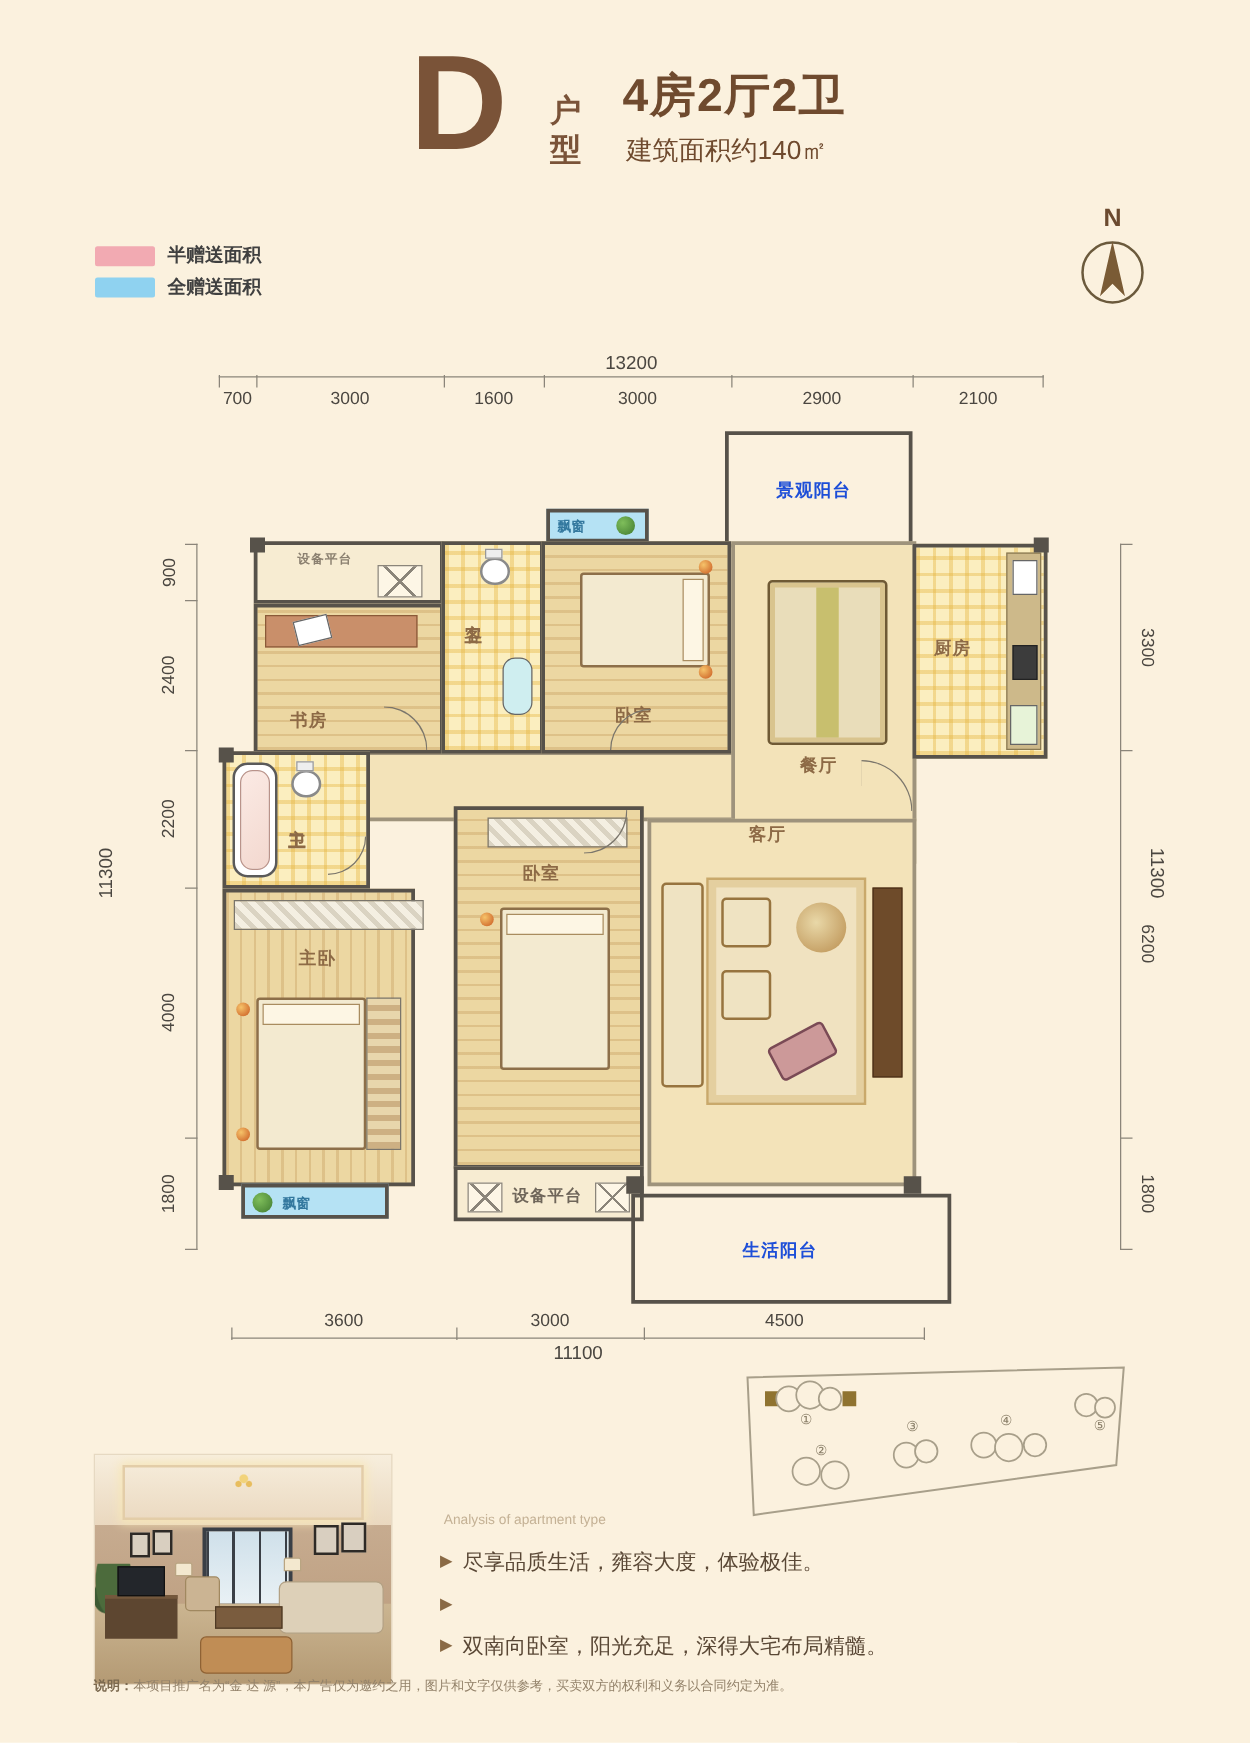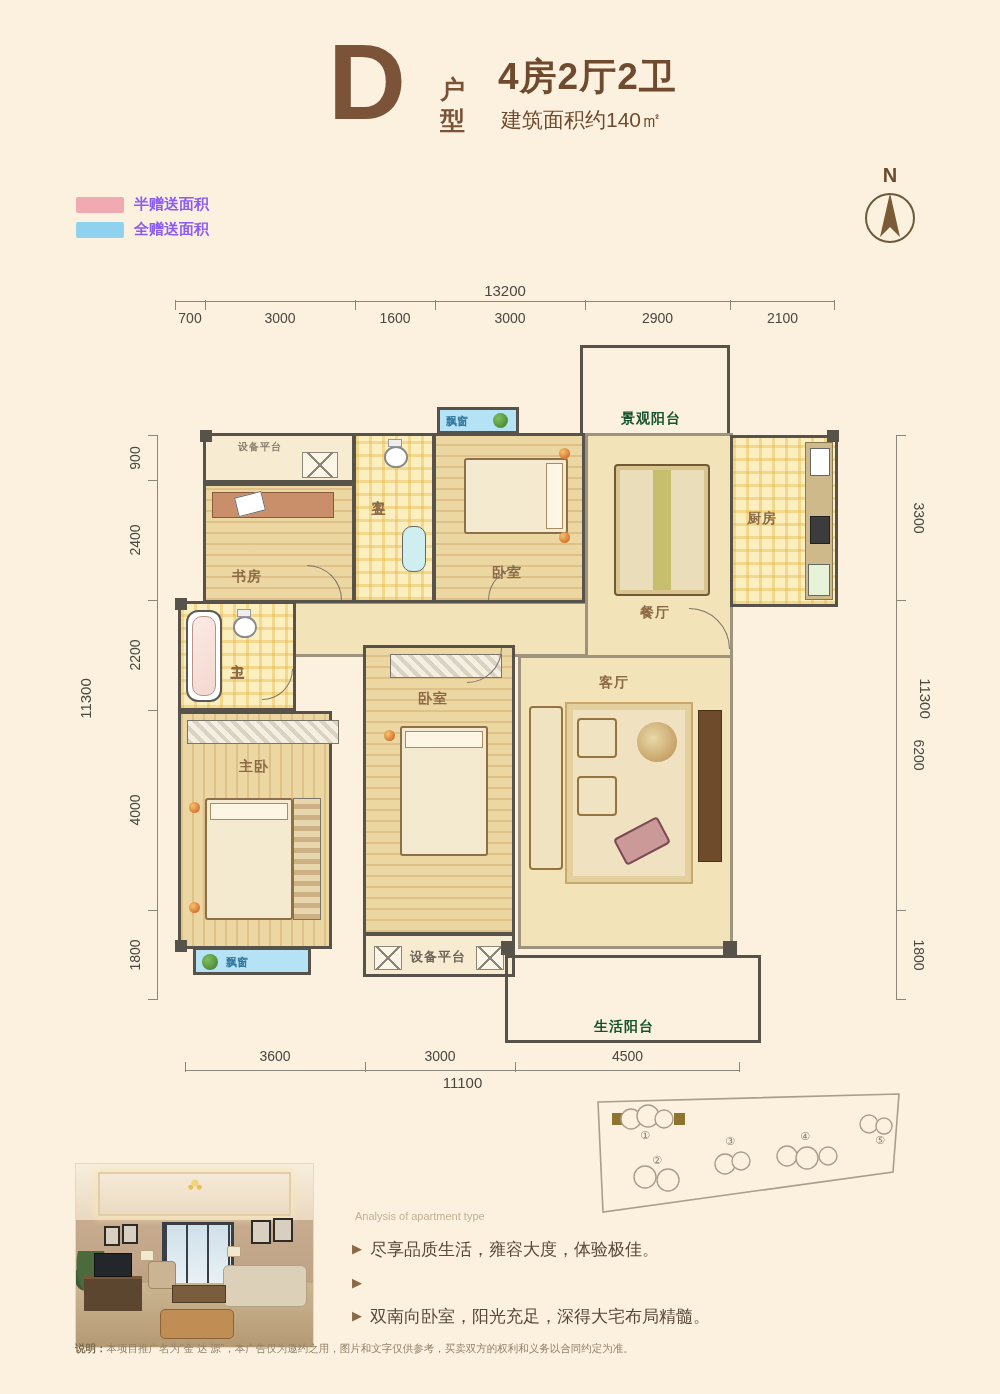--- a/index.html
+++ b/index.html
@@ -12,21 +12,21 @@
   .type-word{position:absolute;left:440px;top:74px;font-size:25px;font-weight:bold;color:#7a5338;line-height:1.25;text-align:center;}
   .h-title{position:absolute;left:498px;top:52px;font-size:37px;font-weight:bold;color:#6f4a2e;letter-spacing:1px;}
   .h-area{position:absolute;left:501px;top:106px;font-size:21px;color:#6f4a2e;}
 
   
   .legend{position:absolute;left:76px;top:192px;}
   .legend-row{display:flex;align-items:center;height:25px;}
   .swatch{width:48px;height:16px;border-radius:2px;margin-right:10px;}
   .swatch.pink{background:#f2aab2;}
   .swatch.blue{background:#8fd2f0;}
-  .legend-row span{font-size:15px;font-weight:bold;color:#8b5cf6;}
+  .legend-row span{font-size:15px;font-weight:bold;color:#404040;}
 
   
   .compass{position:absolute;left:858px;top:164px;width:64px;text-align:center;}
   .compass .n{font-size:20px;color:#6b4a2f;font-weight:bold;}
   .rail-total{text-align:center;font-size:15px;color:#4b4741;margin-bottom:2px;}
   .rail-line-h{height:0;border-top:1.5px solid #8b857a;}
   .rail-row{display:flex;}
   .seg{position:relative;height:24px;display:flex;align-items:flex-end;justify-content:center;font-size:14px;color:#4b4741;}
   .seg::before{content:"";position:absolute;left:0;top:-2px;width:1px;height:10px;background:#8b857a;}
   .seg.last::after{content:"";position:absolute;right:0;top:-2px;width:1px;height:10px;background:#8b857a;}
@@ -51,21 +51,21 @@
   .room{position:absolute;box-sizing:border-box;border:3px solid #57524a;}
   .open{border-color:rgba(87,82,74,.55);}
   .wood{background:#ecd7a2 repeating-linear-gradient(90deg,rgba(170,115,45,.22) 0 2px,rgba(0,0,0,0) 2px 11px);}
   .wood-v{background:#ecd7a2 repeating-linear-gradient(0deg,rgba(170,115,45,.22) 0 2px,rgba(0,0,0,0) 2px 11px);}
   .tan{background:#f3e3b9 repeating-linear-gradient(0deg,rgba(205,165,95,.18) 0 1px,rgba(0,0,0,0) 1px 13px),repeating-linear-gradient(90deg,rgba(205,165,95,.18) 0 1px,rgba(0,0,0,0) 1px 13px);background-color:#f3e3b9;}
   .check{background-color:#fbeebf;background-image:repeating-linear-gradient(90deg,rgba(228,178,58,.38) 0 3px,rgba(0,0,0,0) 3px 13px),repeating-linear-gradient(0deg,rgba(228,178,58,.38) 0 3px,rgba(0,0,0,0) 3px 13px);}
   .pinkbg{background:#efb3ae radial-gradient(circle at 25% 30%,rgba(200,120,120,.35) 0 12px,rgba(0,0,0,0) 13px),radial-gradient(circle at 75% 70%,rgba(200,120,120,.3) 0 10px,rgba(0,0,0,0) 11px);}
   .bluebg{background:#b5e2f4;}
   .creambg{background:#f7ecd2;}
   .rlabel{position:absolute;font-size:14px;font-weight:bold;color:#8d6a46;letter-spacing:1px;white-space:nowrap;}
-  .rlabel.balc{color:#14532d;margin-top:26px;}
+  .rlabel.balc{color:#1d4ed8;}
   .rlabel.bay{color:#33789e;font-size:11px;letter-spacing:0;}
   .vtext{writing-mode:vertical-rl;letter-spacing:3px;}
   .bed{position:absolute;background:#f3ead0;border:2px solid #8d6f49;border-radius:3px;}
   .bed-h::before{content:"";position:absolute;top:3px;bottom:3px;right:3px;width:15px;background:#fdf6e4;border:1px solid #a98c5f;}
   .bed-v::before{content:"";position:absolute;left:3px;right:3px;top:3px;height:15px;background:#fdf6e4;border:1px solid #a98c5f;}
   .lamp{position:absolute;width:11px;height:11px;border-radius:50%;background:radial-gradient(circle at 35% 35%,#f6c36a,#c8571f);}
   .dtable{position:absolute;border:2px solid #6f5a35;background:#e9ddba;border-radius:4px;box-shadow:inset 0 0 0 4px #d9c48e;}
   .dtable::before{content:"";position:absolute;left:40%;top:4px;bottom:4px;width:20%;background:#b9b24e;opacity:.7;}
   .sofa{position:absolute;background:#efe3c2;border:2px solid #97743f;border-radius:4px;}
   .rug{position:absolute;border:2px solid #c9a96b;background:#f0e2c0;box-shadow:inset 0 0 0 6px #e4cf9f;}
@@ -306,21 +306,21 @@
       <div class="arc" style="right:10px;top:0;width:34px;height:34px;border-bottom:1.5px solid #7a756b;border-right:1.5px solid #7a756b;border-radius:0 0 100% 0;"></div>
     </div>
 
     <div class="room creambg" style="left:188px;top:588px;width:152px;height:44px;">
       <div class="xbox" style="left:8px;top:10px;width:26px;height:22px;"></div>
       <span class="rlabel" style="left:44px;top:12px;font-size:13px;color:#6f665a;">设备平台</span>
       <div class="xbox" style="right:8px;top:10px;width:26px;height:22px;"></div>
     </div>
 
     <div class="room open tan" style="left:343px;top:310px;width:215px;height:294px;">
-      <span class="rlabel" style="left:78px;top:16px;">客厅</span>
+      <span class="rlabel" style="left:78px;top:1px;">客厅</span>
       <div class="sofa" style="left:8px;top:48px;width:30px;height:160px;"></div>
       <div class="rug" style="left:44px;top:44px;width:124px;height:178px;"></div>
       <div class="sofa" style="left:56px;top:60px;width:36px;height:36px;"></div>
       <div class="sofa" style="left:56px;top:118px;width:36px;height:36px;"></div>
       <div class="plant" style="left:116px;top:64px;width:40px;height:40px;background:radial-gradient(circle at 40% 40%,#e9d8a8,#b98d4e);border-radius:50%;"></div>
       <div class="sofa" style="left:96px;top:168px;width:46px;height:26px;transform:rotate(-28deg);background:#c99;border-color:#7a4a55;"></div>
       <div class="tvcab" style="right:8px;top:52px;width:22px;height:150px;"></div>
     </div>
 
     <div class="room pinkbg" style="left:330px;top:610px;width:256px;height:88px;">

